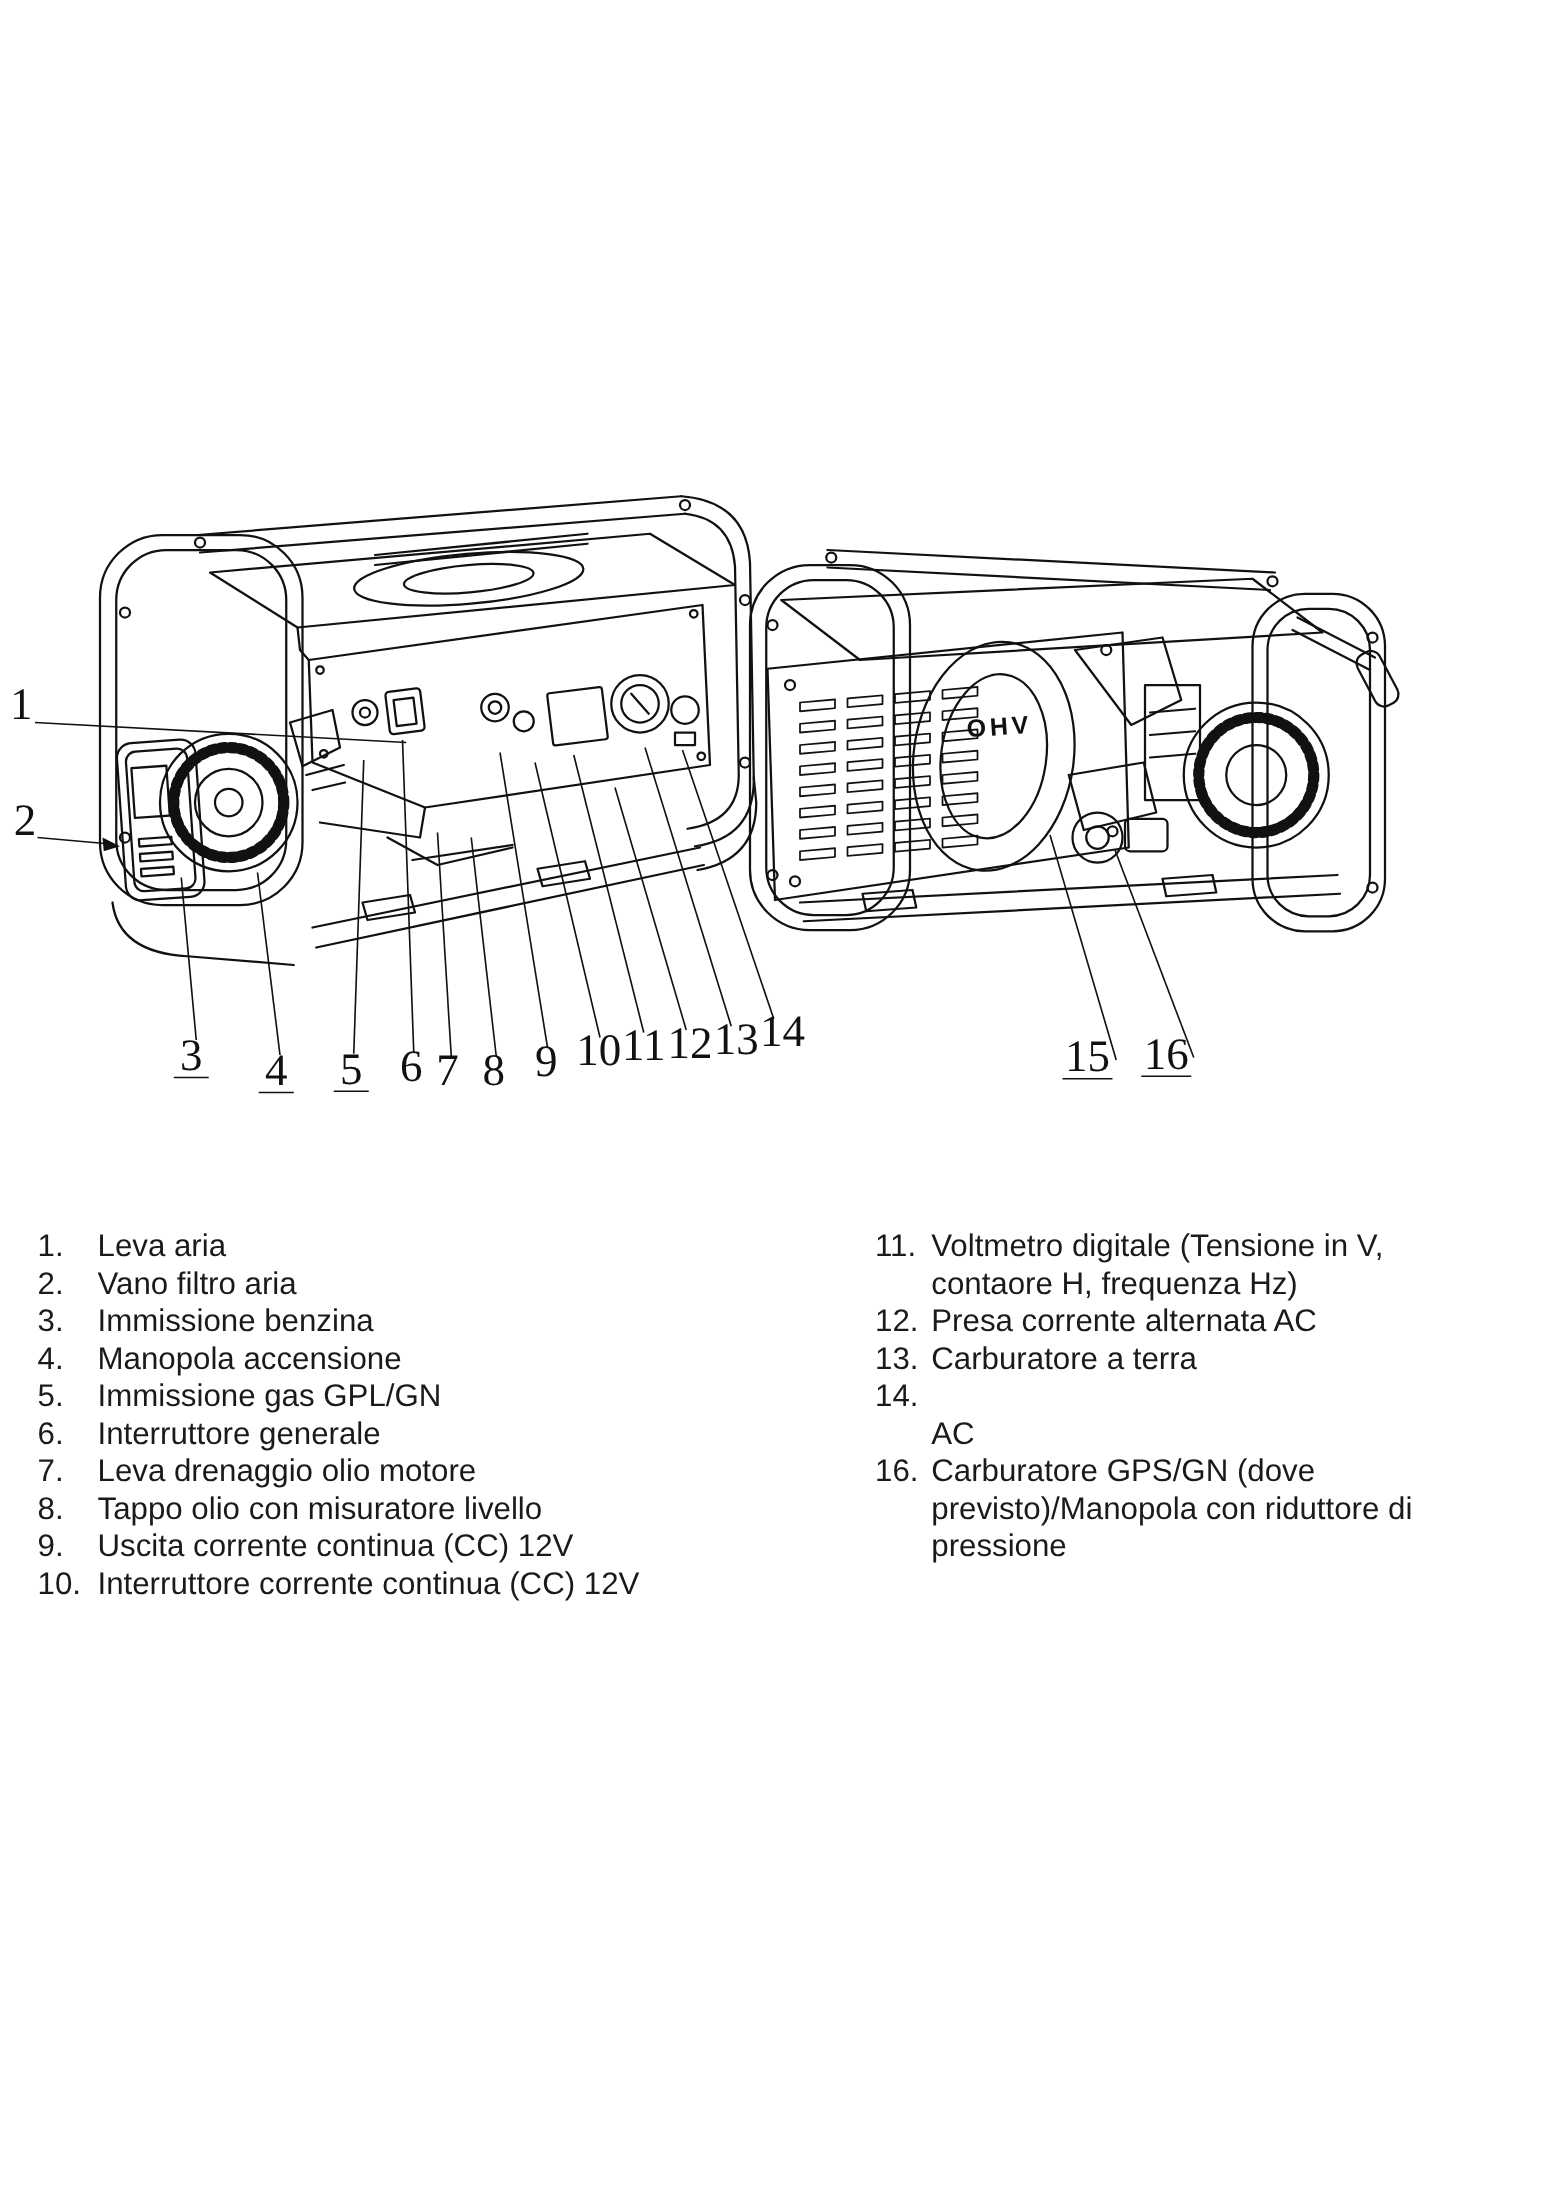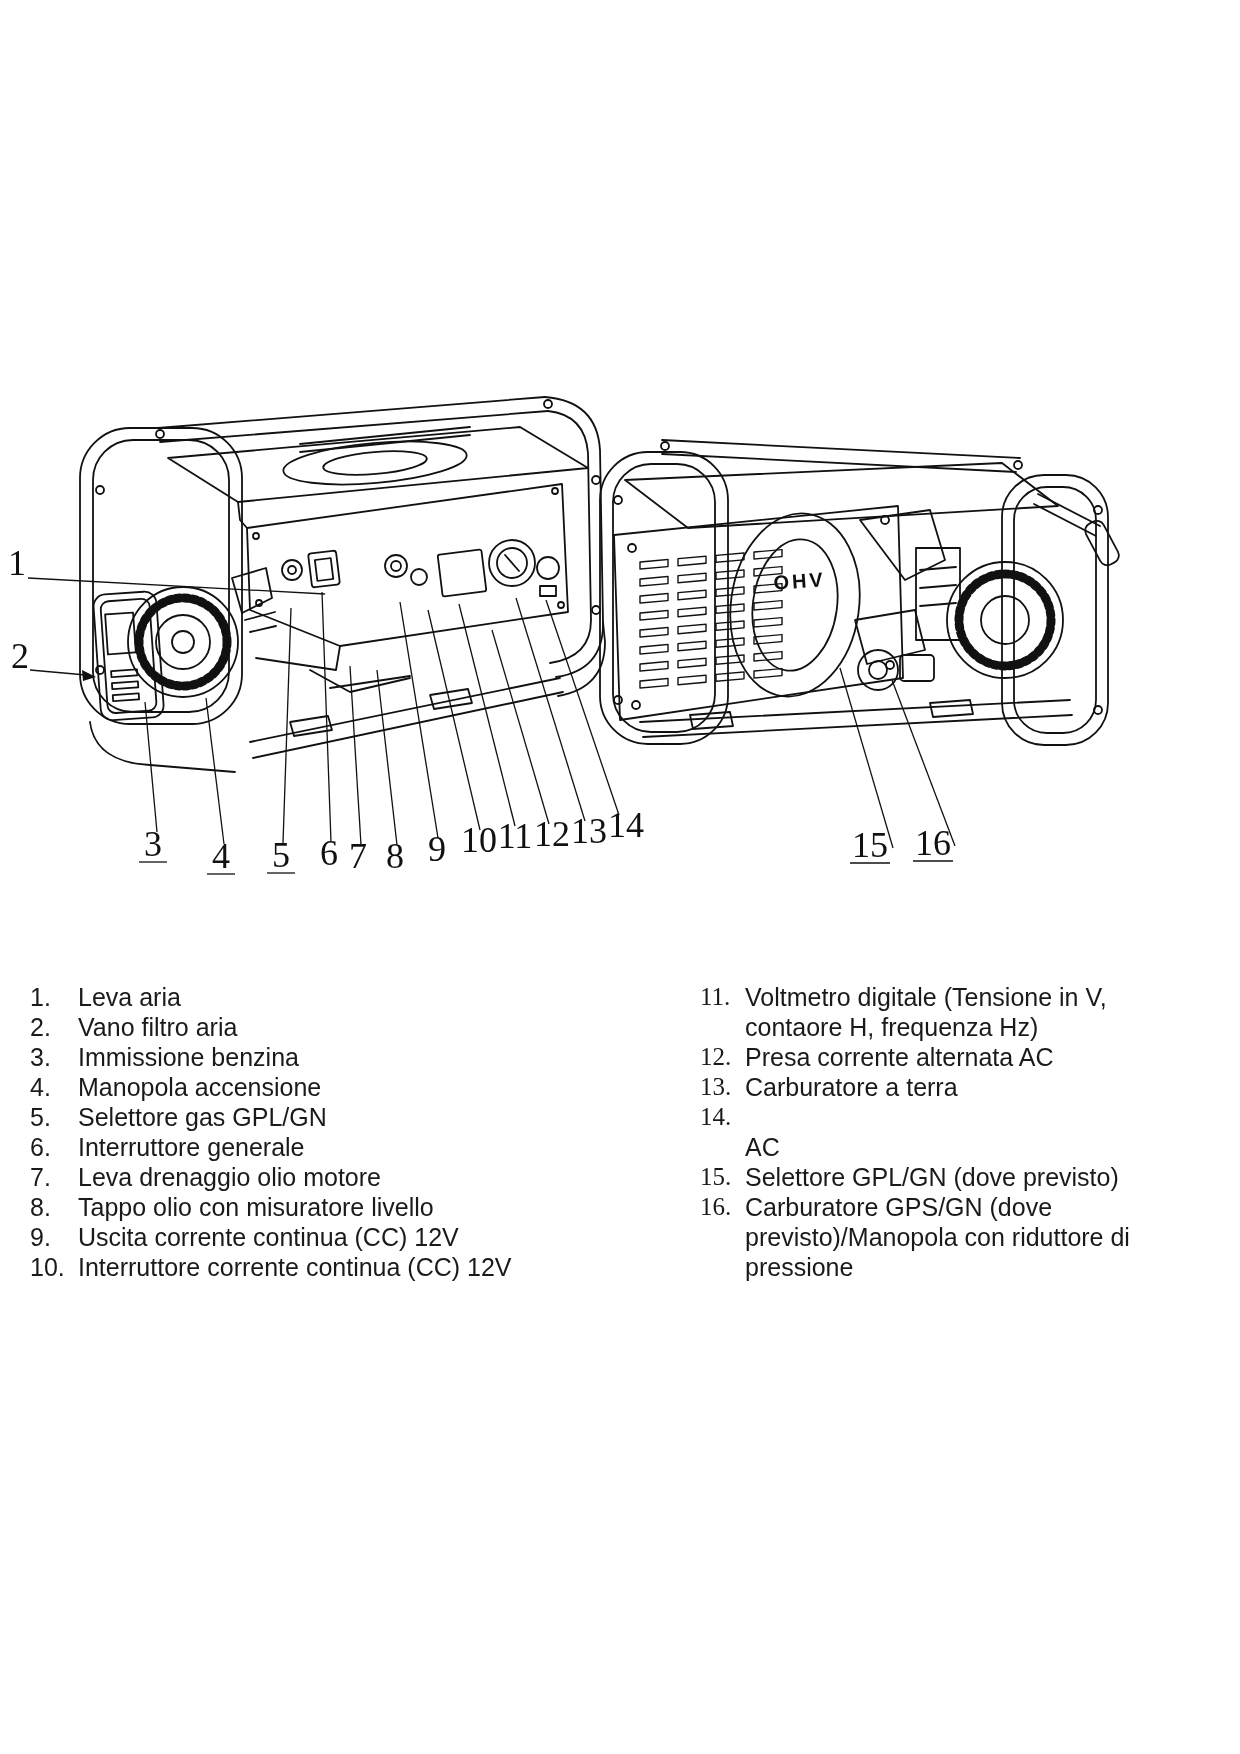--- a/index.html
+++ b/index.html
@@ -16,21 +16,21 @@
     position:absolute;left:0;top:370px;width:1240px;height:520px;
   }
   .legend-col{
     position:absolute;top:982px;
     font-size:25px;line-height:30px;color:#1a1a1a;
   }
   .legend-col.left{left:30px;width:610px;}
   .legend-col.right{left:700px;width:535px;}
   .lrow{display:flex;align-items:flex-start;}
   .lnum{flex:0 0 48px;}
-  .legend-col.right .lnum{flex:0 0 45px;font-family:Liberation Serif, serif;}
+  .legend-col.right .lnum{flex:0 0 45px;}
   .ltxt{flex:1 1 auto;}
   svg text.callout{
     font-family:"Liberation Serif",serif;
     font-size:36px;fill:#111;
   }
   svg text.engine-label{
     font-family:"Liberation Sans",sans-serif;
     font-size:20px;font-weight:bold;fill:#111;letter-spacing:3px;
   }
 </style>
@@ -275,21 +275,21 @@
     <div class="lrow">
       <span class="lnum">3.</span>
       <span class="ltxt"><span>Immissione benzina</span></span>
     </div>
     <div class="lrow">
       <span class="lnum">4.</span>
       <span class="ltxt"><span>Manopola accensione</span></span>
     </div>
     <div class="lrow">
       <span class="lnum">5.</span>
-      <span class="ltxt"><span>Selettore gas GPL/GN</span></span>
+      <span class="ltxt"><span>Immissione gas GPL/GN</span></span>
     </div>
     <div class="lrow">
       <span class="lnum">6.</span>
       <span class="ltxt"><span>Interruttore generale</span></span>
     </div>
     <div class="lrow">
       <span class="lnum">7.</span>
       <span class="ltxt"><span>Leva drenaggio olio motore</span></span>
     </div>
     <div class="lrow">
@@ -317,22 +317,18 @@
     </div>
     <div class="lrow">
       <span class="lnum">13.</span>
       <span class="ltxt"><span>Carburatore a terra</span></span>
     </div>
     <div class="lrow">
       <span class="lnum">14.</span>
       <span class="ltxt"><br><span>AC</span></span>
     </div>
     <div class="lrow">
-      <span class="lnum">15.</span>
-      <span class="ltxt"><span>Selettore GPL/GN (dove previsto)</span></span>
-    </div>
-    <div class="lrow">
       <span class="lnum">16.</span>
       <span class="ltxt"><span>Carburatore GPS/GN (dove</span><br><span>previsto)/Manopola con riduttore di</span><br><span>pressione</span></span>
     </div>
   </div>
 
 </div>
 
 </body></html>

